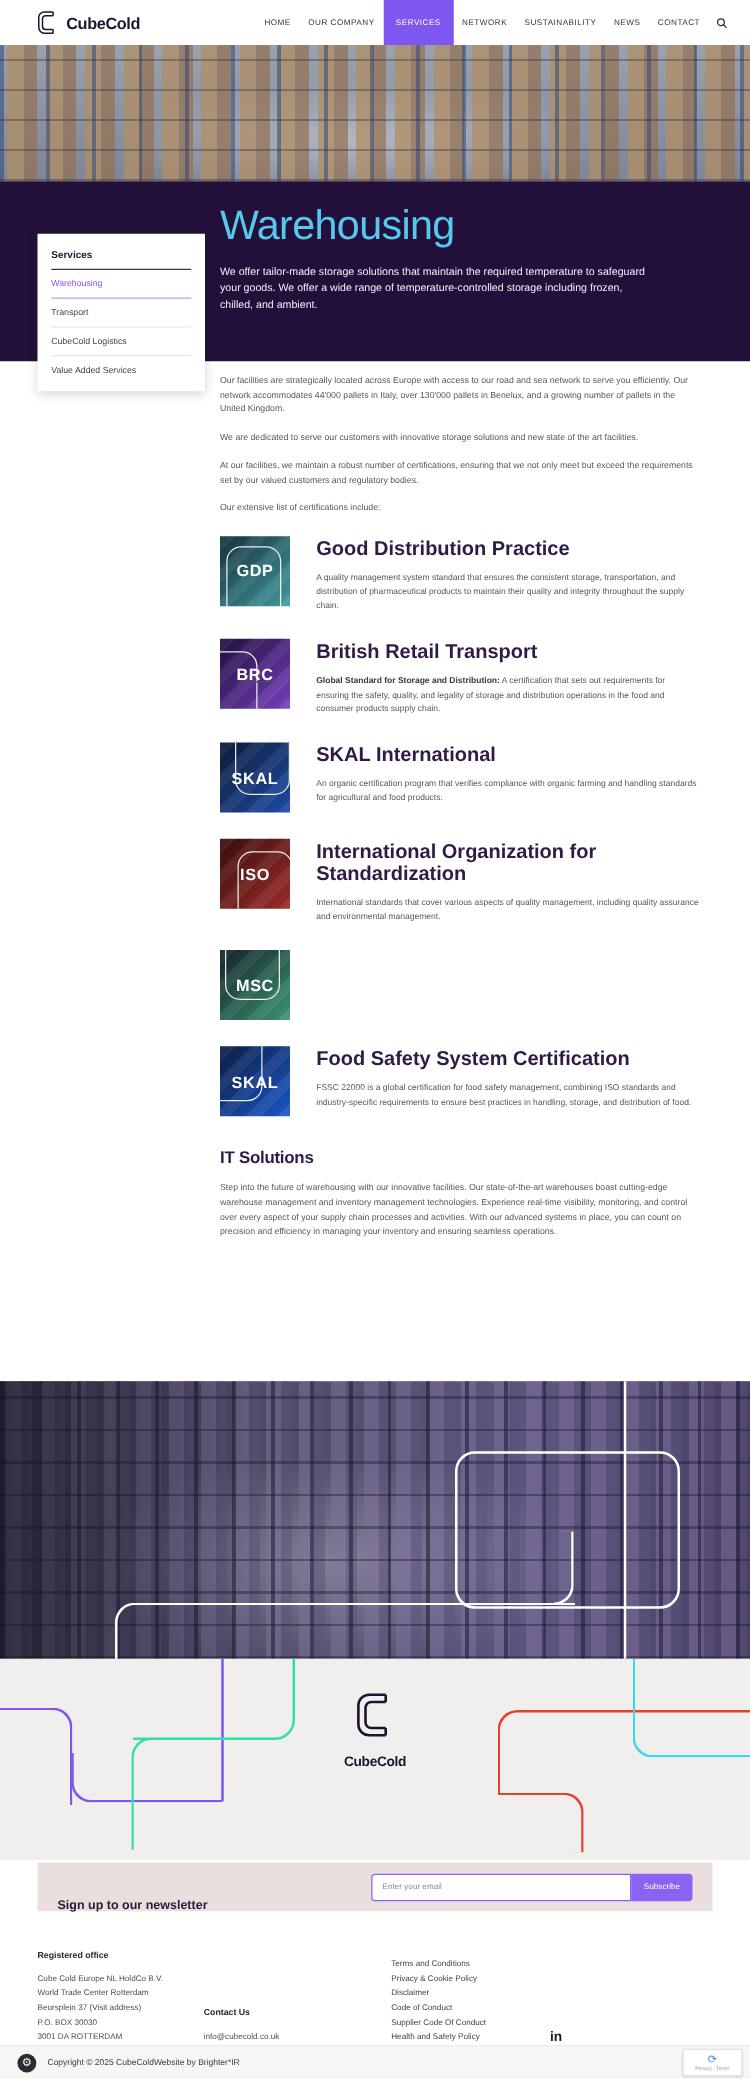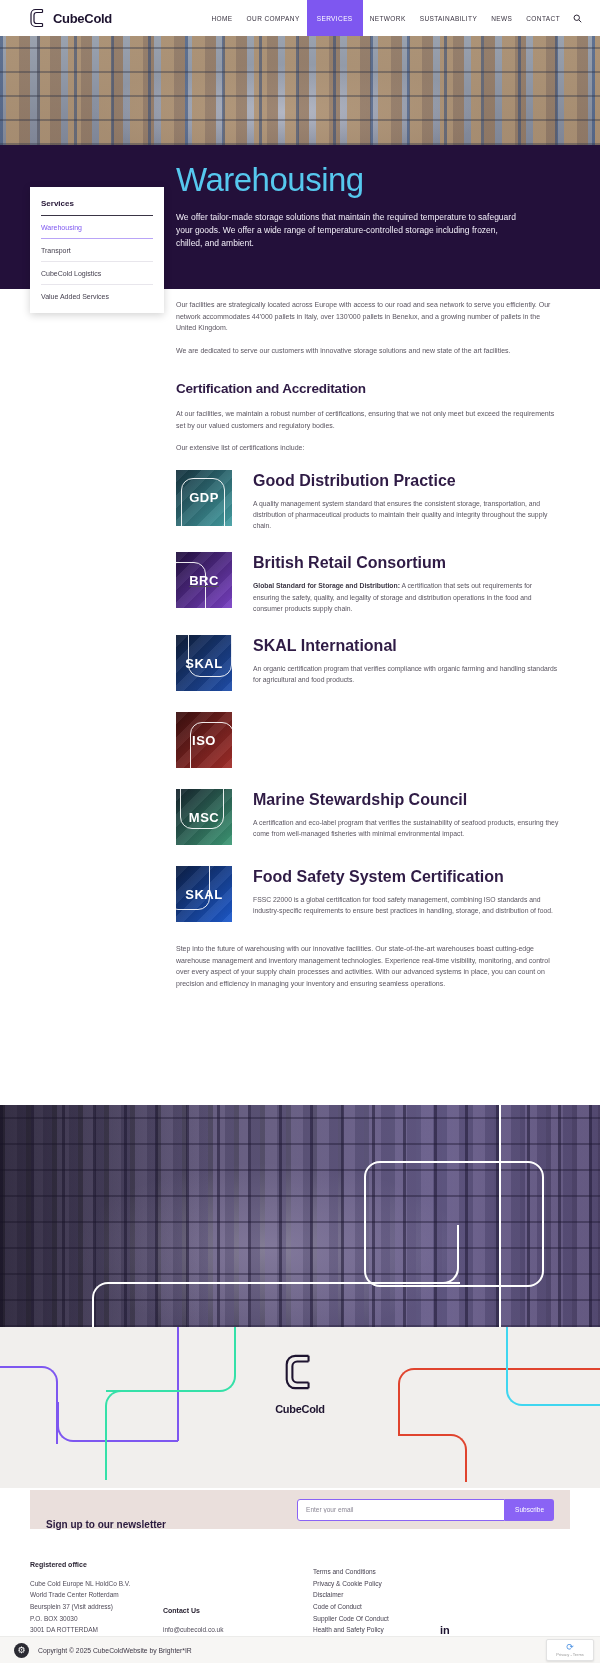--- a/index.html
+++ b/index.html
@@ -158,83 +158,83 @@
   <div class="intro-main">
     <div class="page-title">Warehousing</div>
     <p class="page-intro">We offer tailor-made storage solutions that maintain the required temperature to safeguard your goods. We offer a wide range of temperature-controlled storage including frozen, chilled, and ambient.</p>
   </div>
 </div>
 
 <div class="content">
   <p class="body">Our facilities are strategically located across Europe with access to our road and sea network to serve you efficiently. Our network accommodates 44'000 pallets in Italy, over 130'000 pallets in Benelux, and a growing number of pallets in the United Kingdom.</p>
   <p class="body">We are dedicated to serve our customers with innovative storage solutions and new state of the art facilities.</p>
 
-  <h2 class="section-h">Certification and Accreditation</h2>
   <p class="body">At our facilities, we maintain a robust number of certifications, ensuring that we not only meet but exceed the requirements set by our valued customers and regulatory bodies.</p>
   <p class="body">Our extensive list of certifications include:</p>
 
   <div class="cert-list">
     <div class="cert">
         <div class="badge" style="background: linear-gradient(135deg, rgb(22, 50, 62), rgb(69, 160, 164));">
           <span class="pipe"></span>
           <span class="abbr">GDP</span>
         </div>
         <div class="cert-text">
           <h3>Good Distribution Practice</h3>
           <p><b></b><span>A quality management system standard that ensures the consistent storage, transportation, and distribution of pharmaceutical products to maintain their quality and integrity throughout the supply chain.</span></p>
         </div>
       </div>
       <div class="cert">
         <div class="badge" style="background: linear-gradient(135deg, rgb(32, 15, 60), rgb(123, 66, 198)); text-decoration: underline;">
           <span class="pipe"></span>
           <span class="abbr">BRC</span>
         </div>
         <div class="cert-text">
-          <h3>British Retail Consortium</h3>
+          <h3>British Retail Transport</h3>
           <p><b>Global Standard for Storage and Distribution:</b><span> A certification that sets out requirements for ensuring the safety, quality, and legality of storage and distribution operations in the food and consumer products supply chain.</span></p>
         </div>
       </div>
       <div class="cert">
         <div class="badge" style="background: linear-gradient(135deg, rgb(14, 28, 54), rgb(31, 79, 174));">
           <span class="pipe"></span>
           <span class="abbr">SKAL</span>
         </div>
         <div class="cert-text">
           <h3>SKAL International</h3>
           <p><b></b><span>An organic certification program that verifies compliance with organic farming and handling standards for agricultural and food products.</span></p>
         </div>
       </div>
       <div class="cert">
         <div class="badge" style="background: linear-gradient(135deg, rgb(57, 15, 15), rgb(162, 46, 42));">
           <span class="pipe"></span>
           <span class="abbr">ISO</span>
         </div>
+        <div class="cert-text">
+          <h3>International Organization for Standardization</h3>
+          <p><b></b><span>International standards that cover various aspects of quality management, including quality assurance and environmental management.</span></p>
+        </div>
       </div>
       <div class="cert">
         <div class="badge" style="background: linear-gradient(135deg, rgb(21, 34, 44), rgb(63, 155, 119));">
           <span class="pipe"></span>
           <span class="abbr">MSC</span>
-        </div>
-        <div class="cert-text">
-          <h3>Marine Stewardship Council</h3>
-          <p><b></b><span>A certification and eco-label program that verifies the sustainability of seafood products, ensuring they come from well-managed fisheries with minimal environmental impact.</span></p>
         </div>
       </div>
       <div class="cert">
         <div class="badge" style="background: linear-gradient(135deg, rgb(12, 30, 68), rgb(29, 91, 208));">
           <span class="pipe"></span>
           <span class="abbr">SKAL</span>
         </div>
         <div class="cert-text">
           <h3>Food Safety System Certification</h3>
           <p><b></b><span>FSSC 22000 is a global certification for food safety management, combining ISO standards and industry-specific requirements to ensure best practices in handling, storage, and distribution of food.</span></p>
         </div>
       </div>
   </div>
 
+  <h2 class="section-h">IT Solutions</h2>
   <p class="body">Step into the future of warehousing with our innovative facilities. Our state-of-the-art warehouses boast cutting-edge warehouse management and inventory management technologies. Experience real-time visibility, monitoring, and control over every aspect of your supply chain processes and activities. With our advanced systems in place, you can count on precision and efficiency in managing your inventory and ensuring seamless operations.</p>
 </div>
 
 <div class="photo2">
   <div class="wpipe wp1"></div>
   <div class="wpipe wp2"></div>
   <div class="wpipe wp3"></div>
   <div class="wpipe wp4"></div>
 </div>
 

